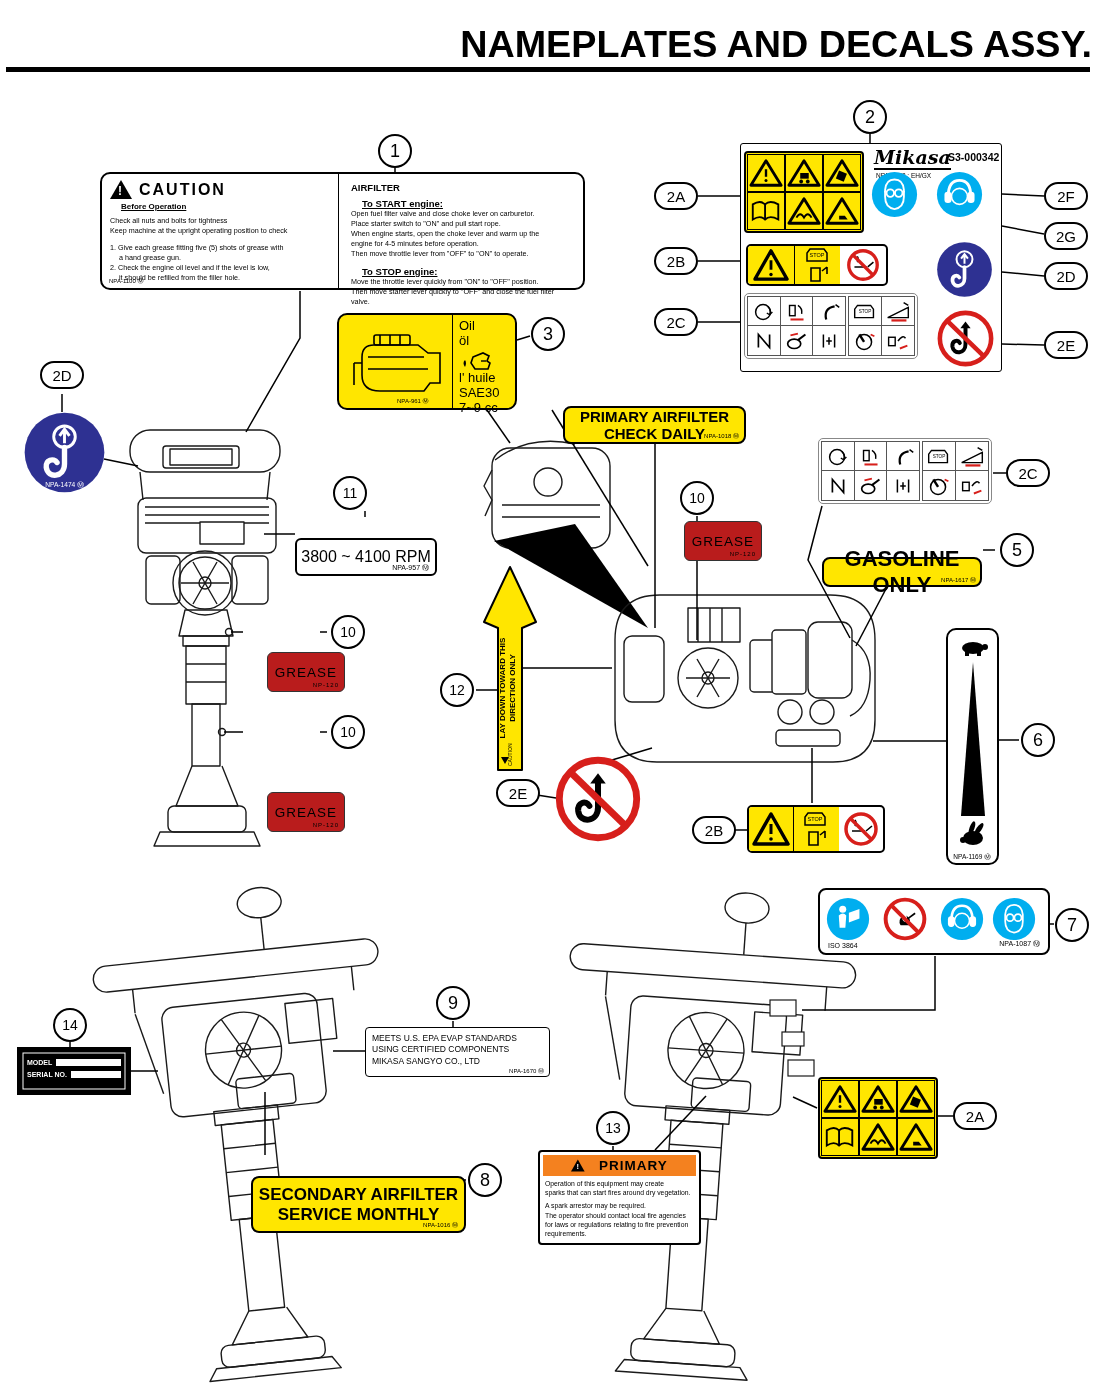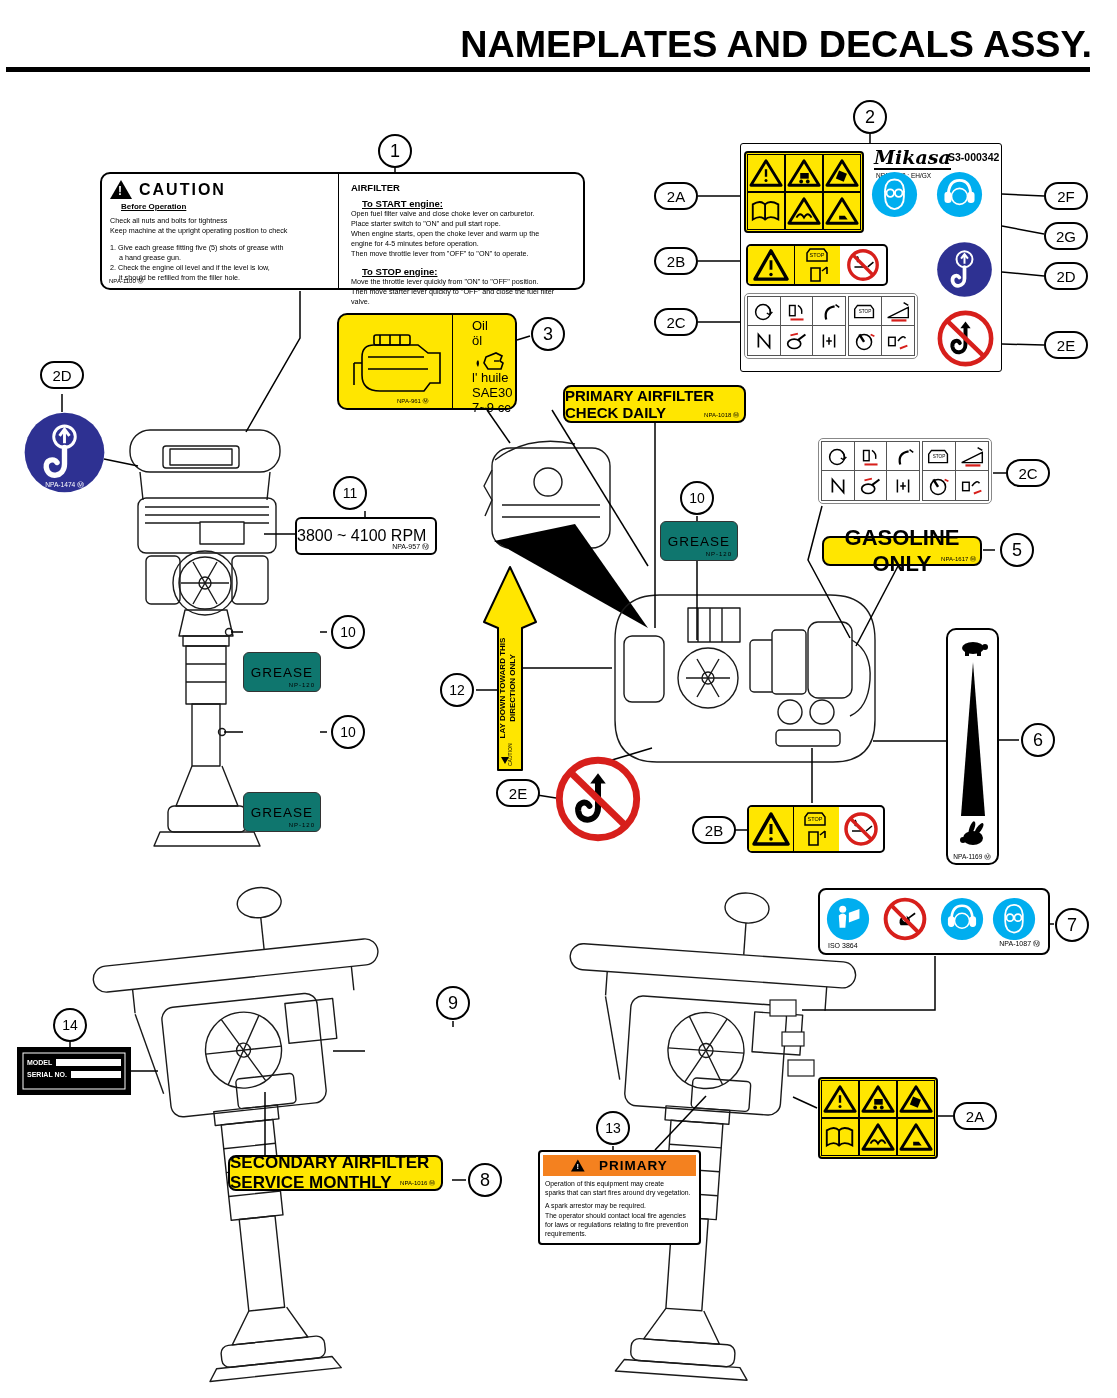--- a/index.html
+++ b/index.html
@@ -54,22 +54,22 @@
   .d2b .y{background:var(--yellow,#FFE600);}
   .d2b .c+.c{border-left:1px solid #000;}
   .d2b .c:last-child{border-left:none;}
   
   .d2c{display:flex;gap:4px;padding:3px;background:#fff;border:1.5px solid #888;border-radius:5px;}
   .d2c .pnl{display:grid;grid-template-rows:1fr 1fr;gap:0;}
   .d2c .p1{flex:3;grid-template-columns:repeat(3,1fr);}
   .d2c .p2{flex:2;grid-template-columns:repeat(2,1fr);}
   .d2c .cl{border:1.5px solid #555;margin:-0.75px;display:flex;align-items:center;justify-content:center;background:#fff;}
   
-  .grease{width:78px;height:40px;background:#0f766e;border:1.5px solid #333;border-radius:6px;
-          display:flex;align-items:center;justify-content:center;font-size:13.5px;letter-spacing:1px;position:relative;}
+  .grease{width:78px;height:40px;background:#b91c1c;border:1.5px solid #333;border-radius:6px;
+          display:flex;align-items:center;justify-content:center;font-size:13.5px;letter-spacing:1px;position:relative;margin-left:24px;}
   
   .model{left:18px;top:1048px;width:112px;height:46px;background:#000;border:2px solid #000;
          outline:1.5px solid #000;box-shadow:inset 0 0 0 2.5px #000, inset 0 0 0 3.5px #fff;
          color:#fff;padding:9px 7px 0 7px;}
   .model .row{display:flex;align-items:center;gap:4px;margin-bottom:5px;}
   .model .row span{font-size:7px;font-weight:bold;white-space:nowrap;}
   .model .bar{height:7px;background:#fff;flex:1;}
   
   .warn{left:538px;top:1150px;width:163px;height:95px;border:2px solid #000;border-radius:4px;background:#fff;}
   .warn .hd{height:21px;margin:3px 3px 0 3px;background:var(--orange,#F4811F);display:flex;
@@ -80,23 +80,23 @@
   
   .ppe{left:818px;top:888px;width:232px;height:67px;border:2px solid #000;border-radius:8px;background:#fff;}
   .ppe .ic{position:absolute;top:7px;width:44px;height:44px;}
   .ppe .std{position:absolute;left:8px;bottom:4px;font-size:7px;}
   .ppe .pn{position:absolute;right:8px;bottom:4px;font-size:7px;}
   
   .speed{left:946px;top:628px;width:53px;height:237px;border:2px solid #000;border-radius:10px;background:#fff;}
   
   .oil{left:337px;top:313px;width:180px;height:97px;border:2px solid #000;border-radius:10px;}
   .oil .col{position:absolute;left:113px;top:0;bottom:0;width:67px;border-left:1.5px solid #000;
-            padding:4px 0 0 19px;font-size:13px;line-height:1.15;}
-  
-  .ctr{display:flex;flex-direction:column;align-items:flex-start;justify-content:center;text-align:center;}
+            padding:4px 0 0 6px;font-size:13px;line-height:1.15;}
+  
+  .ctr{display:flex;flex-direction:column;align-items:center;justify-content:center;text-align:center;margin-top:21px;}
 </style>
 </head>
 <body>
 
 <div id="page">
 
   <div class="title">NAMEPLATES AND DECALS ASSY.</div>
   <div class="rule"></div>
 
   <svg class="abs" style="left:0;top:0;z-index:1" width="1117" height="1398" viewBox="0 0 1117 1398">
@@ -655,22 +655,28 @@
       <circle cx="50" cy="50" r="48" fill="var(--cyan,#00AEEF)"></circle>
       <path d="M30 40 Q32 18 50 18 Q68 18 70 40 L70 55 Q70 78 50 81 Q30 78 30 55 Z" fill="none" stroke="#fff" stroke-width="4"></path>
       <circle cx="41" cy="47" r="8" fill="none" stroke="#fff" stroke-width="4"></circle>
       <circle cx="59" cy="47" r="8" fill="none" stroke="#fff" stroke-width="4"></circle>
       <path d="M48 47 h4" stroke="#fff" stroke-width="3"></path>
     </svg>
     <div class="std">ISO 3864</div>
     <div class="pn">NPA-1087 Ⓜ</div>
   </div>
 
-
-  <div class="abs lbl ylw ctr" style="left:228px;top:1155px;width:215px;height:36px;z-index:2">
+  <div class="abs lbl" style="left:365px;top:1027px;width:185px;height:50px;border-width:1.5px;border-radius:4px;padding:5px 6px;z-index:2">
+    <div style="font-size:8.5px;line-height:1.35">MEETS U.S. EPA EVAP STANDARDS</div>
+    <div style="font-size:8.5px;line-height:1.35">USING CERTIFIED COMPONENTS</div>
+    <div style="font-size:8.5px;line-height:1.35">MIKASA SANGYO CO., LTD</div>
+    <div class="part" style="right:5px;bottom:2px">NPA-1670 Ⓜ</div>
+  </div>
+
+  <div class="abs lbl ylw ctr" style="left:251px;top:1155px;width:215px;height:57px;z-index:2">
     <div style="font-size:17px;font-weight:bold">SECONDARY AIRFILTER</div>
     <div style="font-size:17px;font-weight:bold">SERVICE MONTHLY</div>
     <div class="part" style="right:6px;bottom:3px">NPA-1016 Ⓜ</div>
   </div>
 
   <div class="abs warn" style="z-index:2">
     <div class="hd">
       <span class="wtri sm"></span>
       <b>PRIMARY</b>
     </div>

